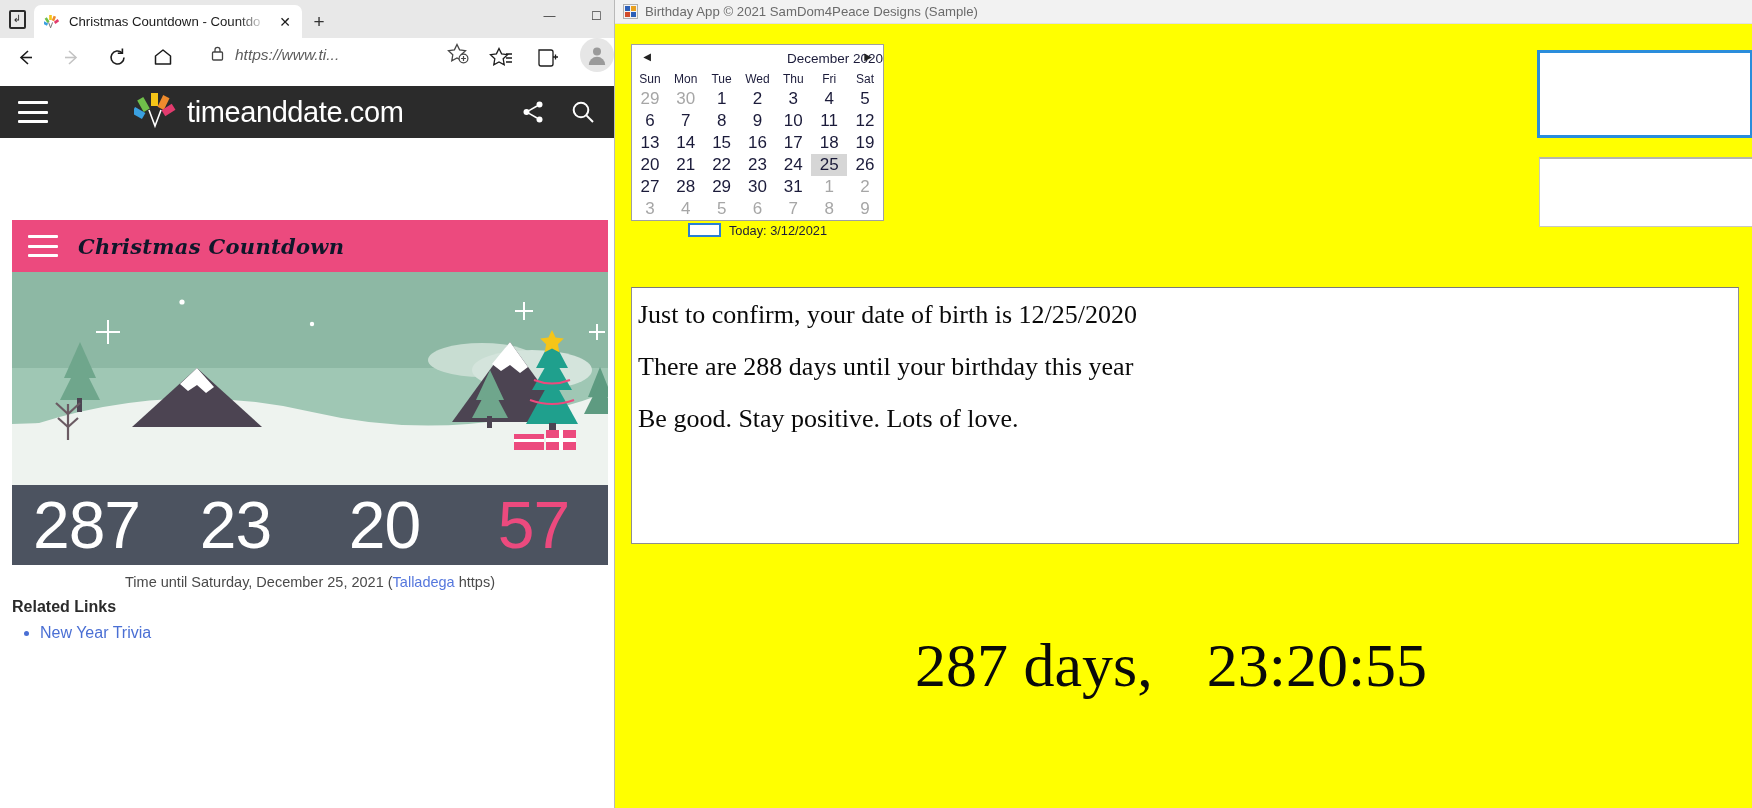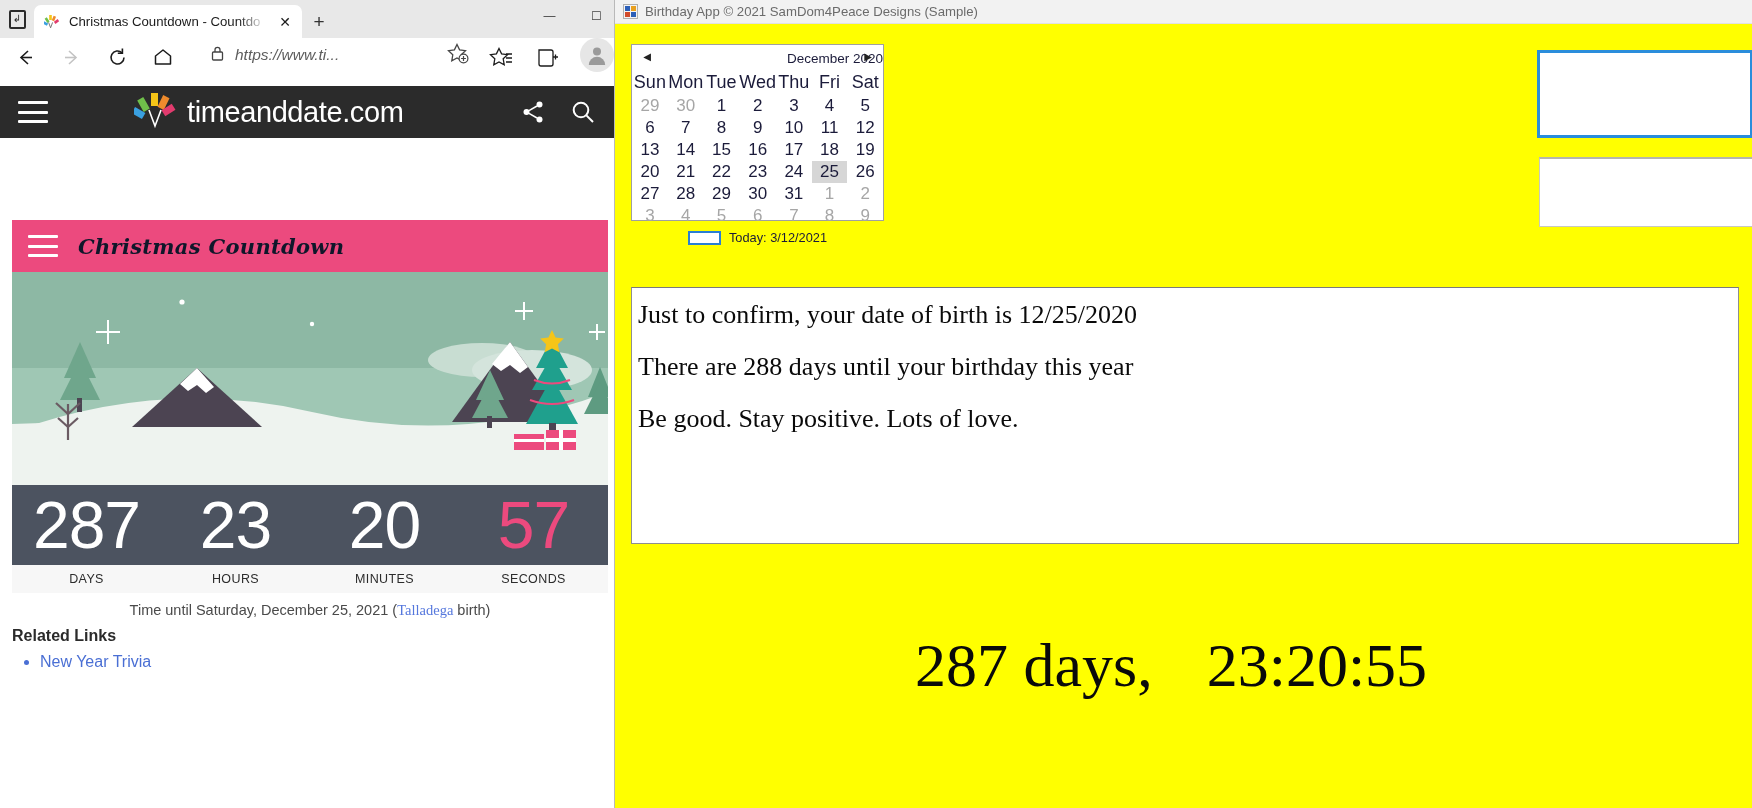--- a/index.html
+++ b/index.html
@@ -148,21 +148,21 @@
   .counter .cell { flex: 1; text-align: center; }
   .counter .num {
     font-size: 66px; color: #ffffff; font-weight: 300; line-height: 1;
     letter-spacing: -1px;
   }
   .counter .num.accent { color: #ec4a7e; }
   .labels { height: 28px; background: #f7f7f7; display: flex; align-items: center; }
   .labels .cell { flex: 1; text-align: center; font-size: 12.5px; color: #2c2c2c; letter-spacing: 0.4px; }
 
   .caption { text-align: center; font-size: 14.5px; color: #4a4a4a; padding: 9px 0 0 0; }
-  .caption a { color: #5577dd; text-decoration: none; font-family: Liberation Serif, serif; }
+  .caption a { color: #5577dd; text-decoration: none; }
 
   .related-h { font-size: 16px; font-weight: bold; color: #2b2b2b; padding: 8px 0 0 12px; }
   .related-list { padding: 8px 0 0 40px; }
   .related-list li { font-size: 16px; color: #4a6fd4; margin-bottom: 4px; }
 
   
   #bapp {
     position: absolute; left: 614px; top: 0;
     width: 1270px; height: 808px;
     background: #ffff00;
@@ -189,31 +189,31 @@
     height: 26px; display: flex; align-items: center; position: relative;
   }
   .cal-arrow { width: 22px; text-align: center; font-size: 10px; color: #222; }
   .cal-arrow.left { position: absolute; left: 4px; top: 6px; }
   .cal-arrow.right { position: absolute; right: 4px; top: 6px; }
   .cal-month {
     flex: 1; text-align: right; font-size: 13.5px; color: #1b1b3a;
   }
   .cal-grid { width: 100%; border-collapse: collapse; }
   .cal-grid th {
-    font-size: 18px; font-weight: normal; color: #1b1b3a;
+    font-size: 12px; font-weight: normal; color: #1b1b3a;
     padding: 1px 0 2px 0; text-align: center; width: 14.2857%;
   }
   .cal-grid td {
     font-size: 17px; text-align: center; color: #1b1b3a;
     padding: 1px 0; height: 17px;
   }
   .cal-grid td.muted { color: #a6a6a6; }
   .cal-grid td.sel { background: #d6d6d6; margin-left: 33px; }
   .cal-foot {
-    display: flex; align-items: center; justify-content: center;
+    display: flex; justify-content: center;
     gap: 8px; margin-top: 3px;
   }
   .cal-swatch { width: 33px; height: 14px; border: 2px solid #2a7fd4; background: #fff; }
   .cal-today { font-size: 12.8px; color: #1b1b3a; }
 
   .msgbox {
     position: absolute; left: 16px; top: 287px;
     width: 1108px; height: 257px;
     background: #ffffff;
     border: 1px solid #8f8f8f;
@@ -453,30 +453,24 @@
           <div class="num">23</div>
         </div>
         <div class="cell">
           <div class="num">20</div>
         </div>
         <div class="cell">
           <div class="num accent">57</div>
         </div>
       </div>
 
-      <div class="labels">
-        <div class="cell">DAYS</div>
-        <div class="cell">HOURS</div>
-        <div class="cell">MINUTES</div>
-        <div class="cell">SECONDS</div>
-      </div>
     </div>
 
     <div class="caption">
-      <span>Time until Saturday, December 25, 2021 (</span><a href="#">Talladega</a><span> birth)</span>
+      <span>Time until Saturday, December 25, 2021 (</span><a href="#">Talladega</a><span> https)</span>
     </div>
 
     <div class="related-h">Related Links</div>
     <ul class="related-list">
       <li>
         <span>New Year Trivia</span>
       </li>
     </ul>
   </div>
 </div>

